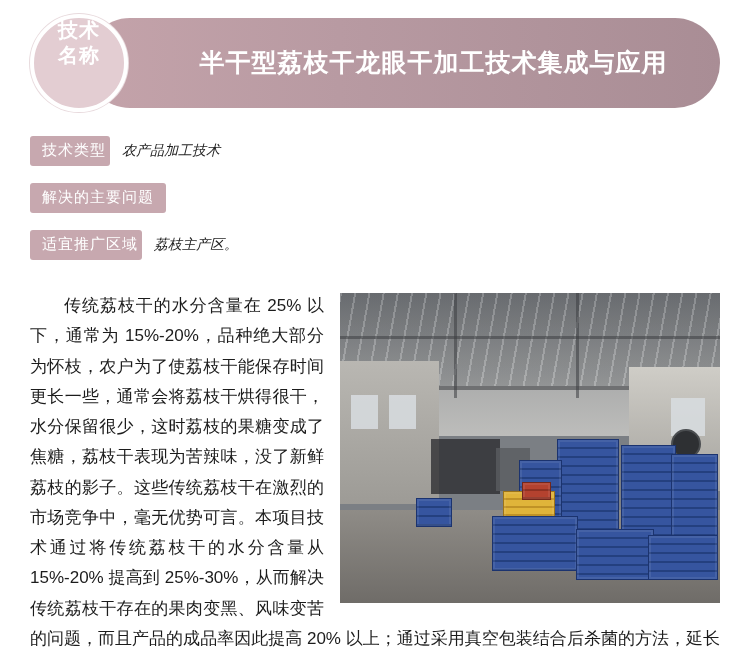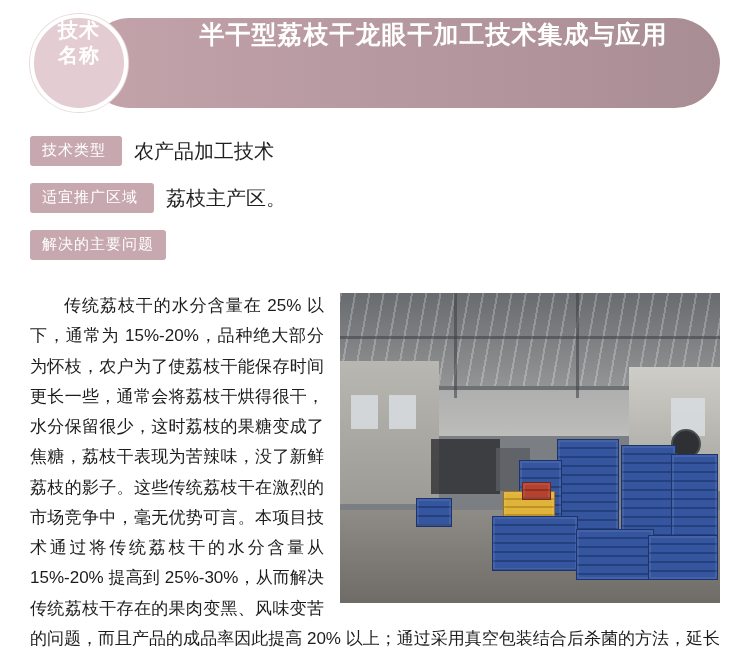--- a/index.html
+++ b/index.html
@@ -29,21 +29,21 @@
   }
   .header-bar {
     position: absolute;
     left: 55px;
     right: 0;
     top: 4px;
     height: 90px;
     background: linear-gradient(90deg, #c4a3aa 0%, #b89aa2 40%, #a98d95 100%);
     border-radius: 45px;
     display: flex;
-    align-items: flex-start;
+    align-items: center;
     justify-content: center;
     padding-left: 90px;
     padding-right: 28px;
     box-sizing: border-box;
   }
   .header-title {
     color: #ffffff;
     font-size: 25px;
     font-weight: bold;
     line-height: 1.35;
@@ -81,30 +81,31 @@
   }
   .meta-row {
     display: flex;
     align-items: center;
     margin-bottom: 17px;
   }
   .meta-label {
     background: #c7a8af;
     color: #ffffff;
     font-size: 15px;
-    padding: 5px 16px 6px 12px;
+    padding: 5px 4px 6px 12px;
     border-radius: 3px;
     white-space: nowrap;
     letter-spacing: 1px;
   }
   .meta-value {
-    font-size: 20px;
+    font-size: 14px;
     color: #1f1f1f;
     margin-left: 12px;
     white-space: nowrap;
+    font-style: italic;
   }
   .section-label {
     background: #c7a8af;
     color: #ffffff;
     font-size: 15px;
     padding: 5px 12px 6px 12px;
     border-radius: 3px;
     display: inline-block;
     letter-spacing: 1px;
   }
@@ -201,26 +202,26 @@
 
   <div class="meta">
 
     <div class="meta-row">
       <div class="meta-label">技术类型</div>
       <div class="meta-value">农产品加工技术</div>
     </div>
 
 
     <div class="meta-row">
+      <div class="section-label">解决的主要问题</div>
+    </div>
+
+    <div class="meta-row">
       <div class="meta-label">适宜推广区域</div>
       <div class="meta-value">荔枝主产区。</div>
-    </div>
-
-    <div class="meta-row">
-      <div class="section-label">解决的主要问题</div>
     </div>
 
   </div>
 
   <div class="content">
 
     <div class="photo">
       <div class="ph-sky"></div>
       <div class="ph-roof"></div>
       <div class="ph-beam" style="left:0;top:30%;width:100%;height:4px;"></div>

